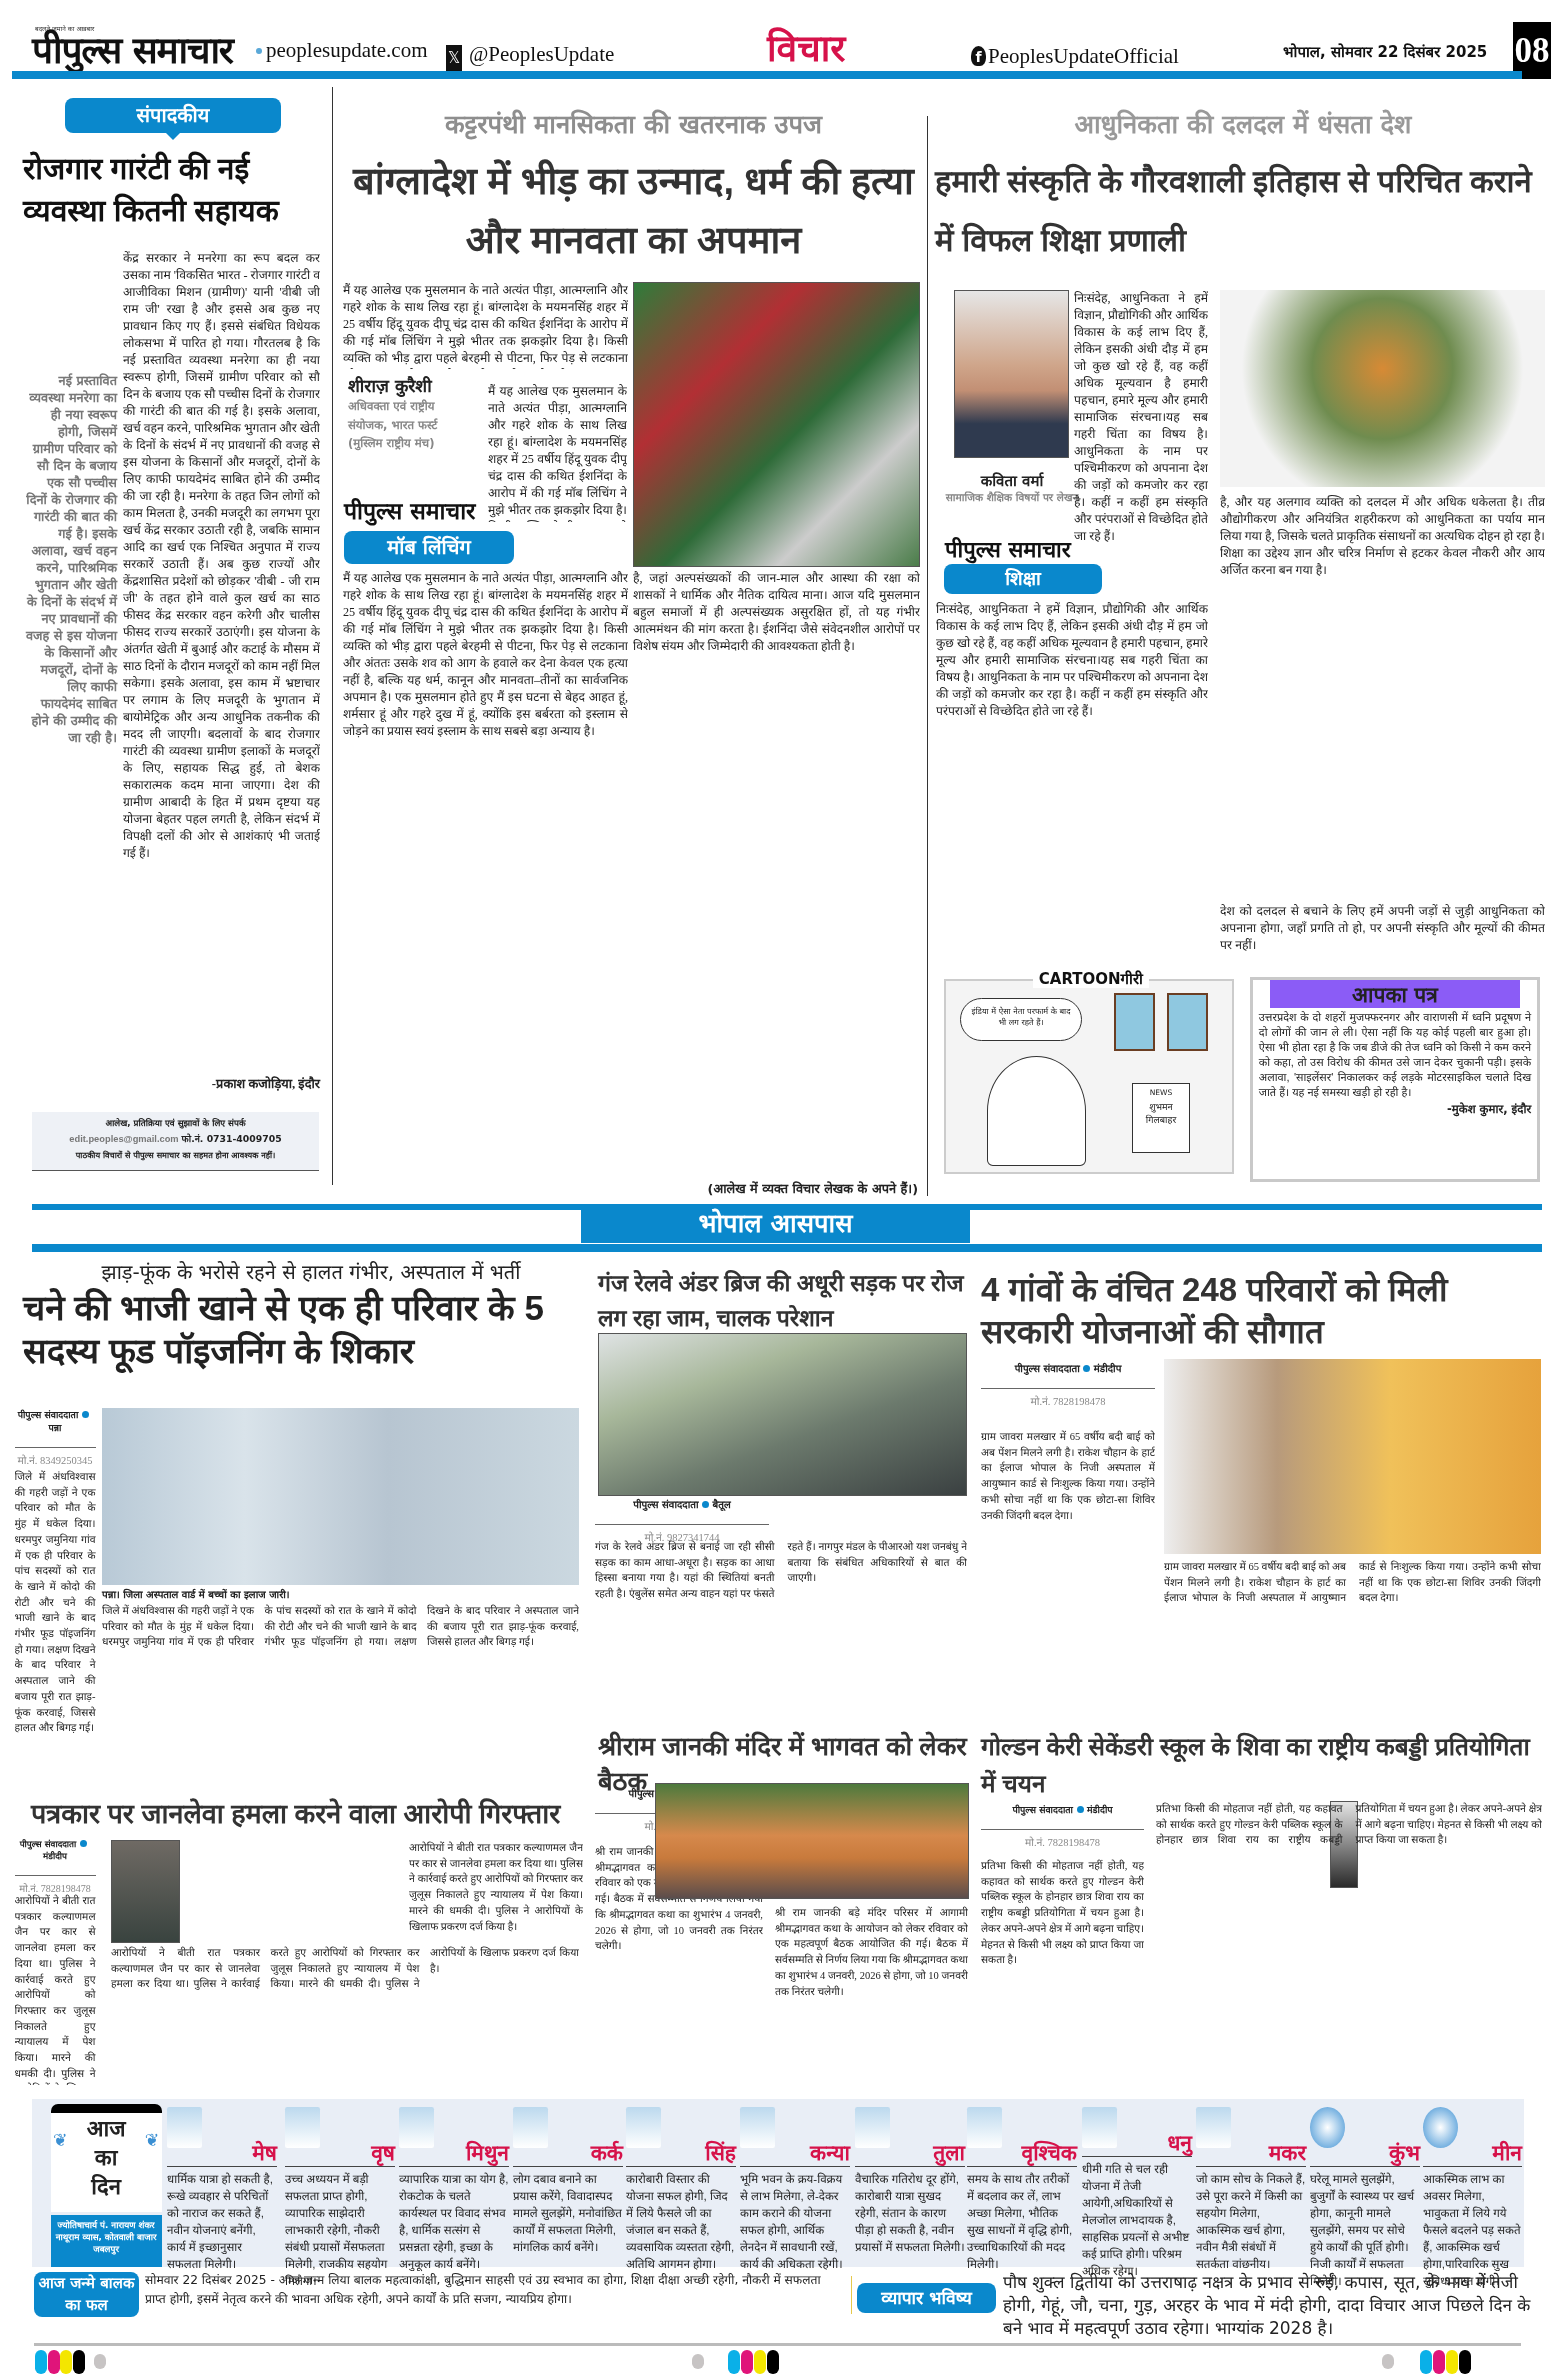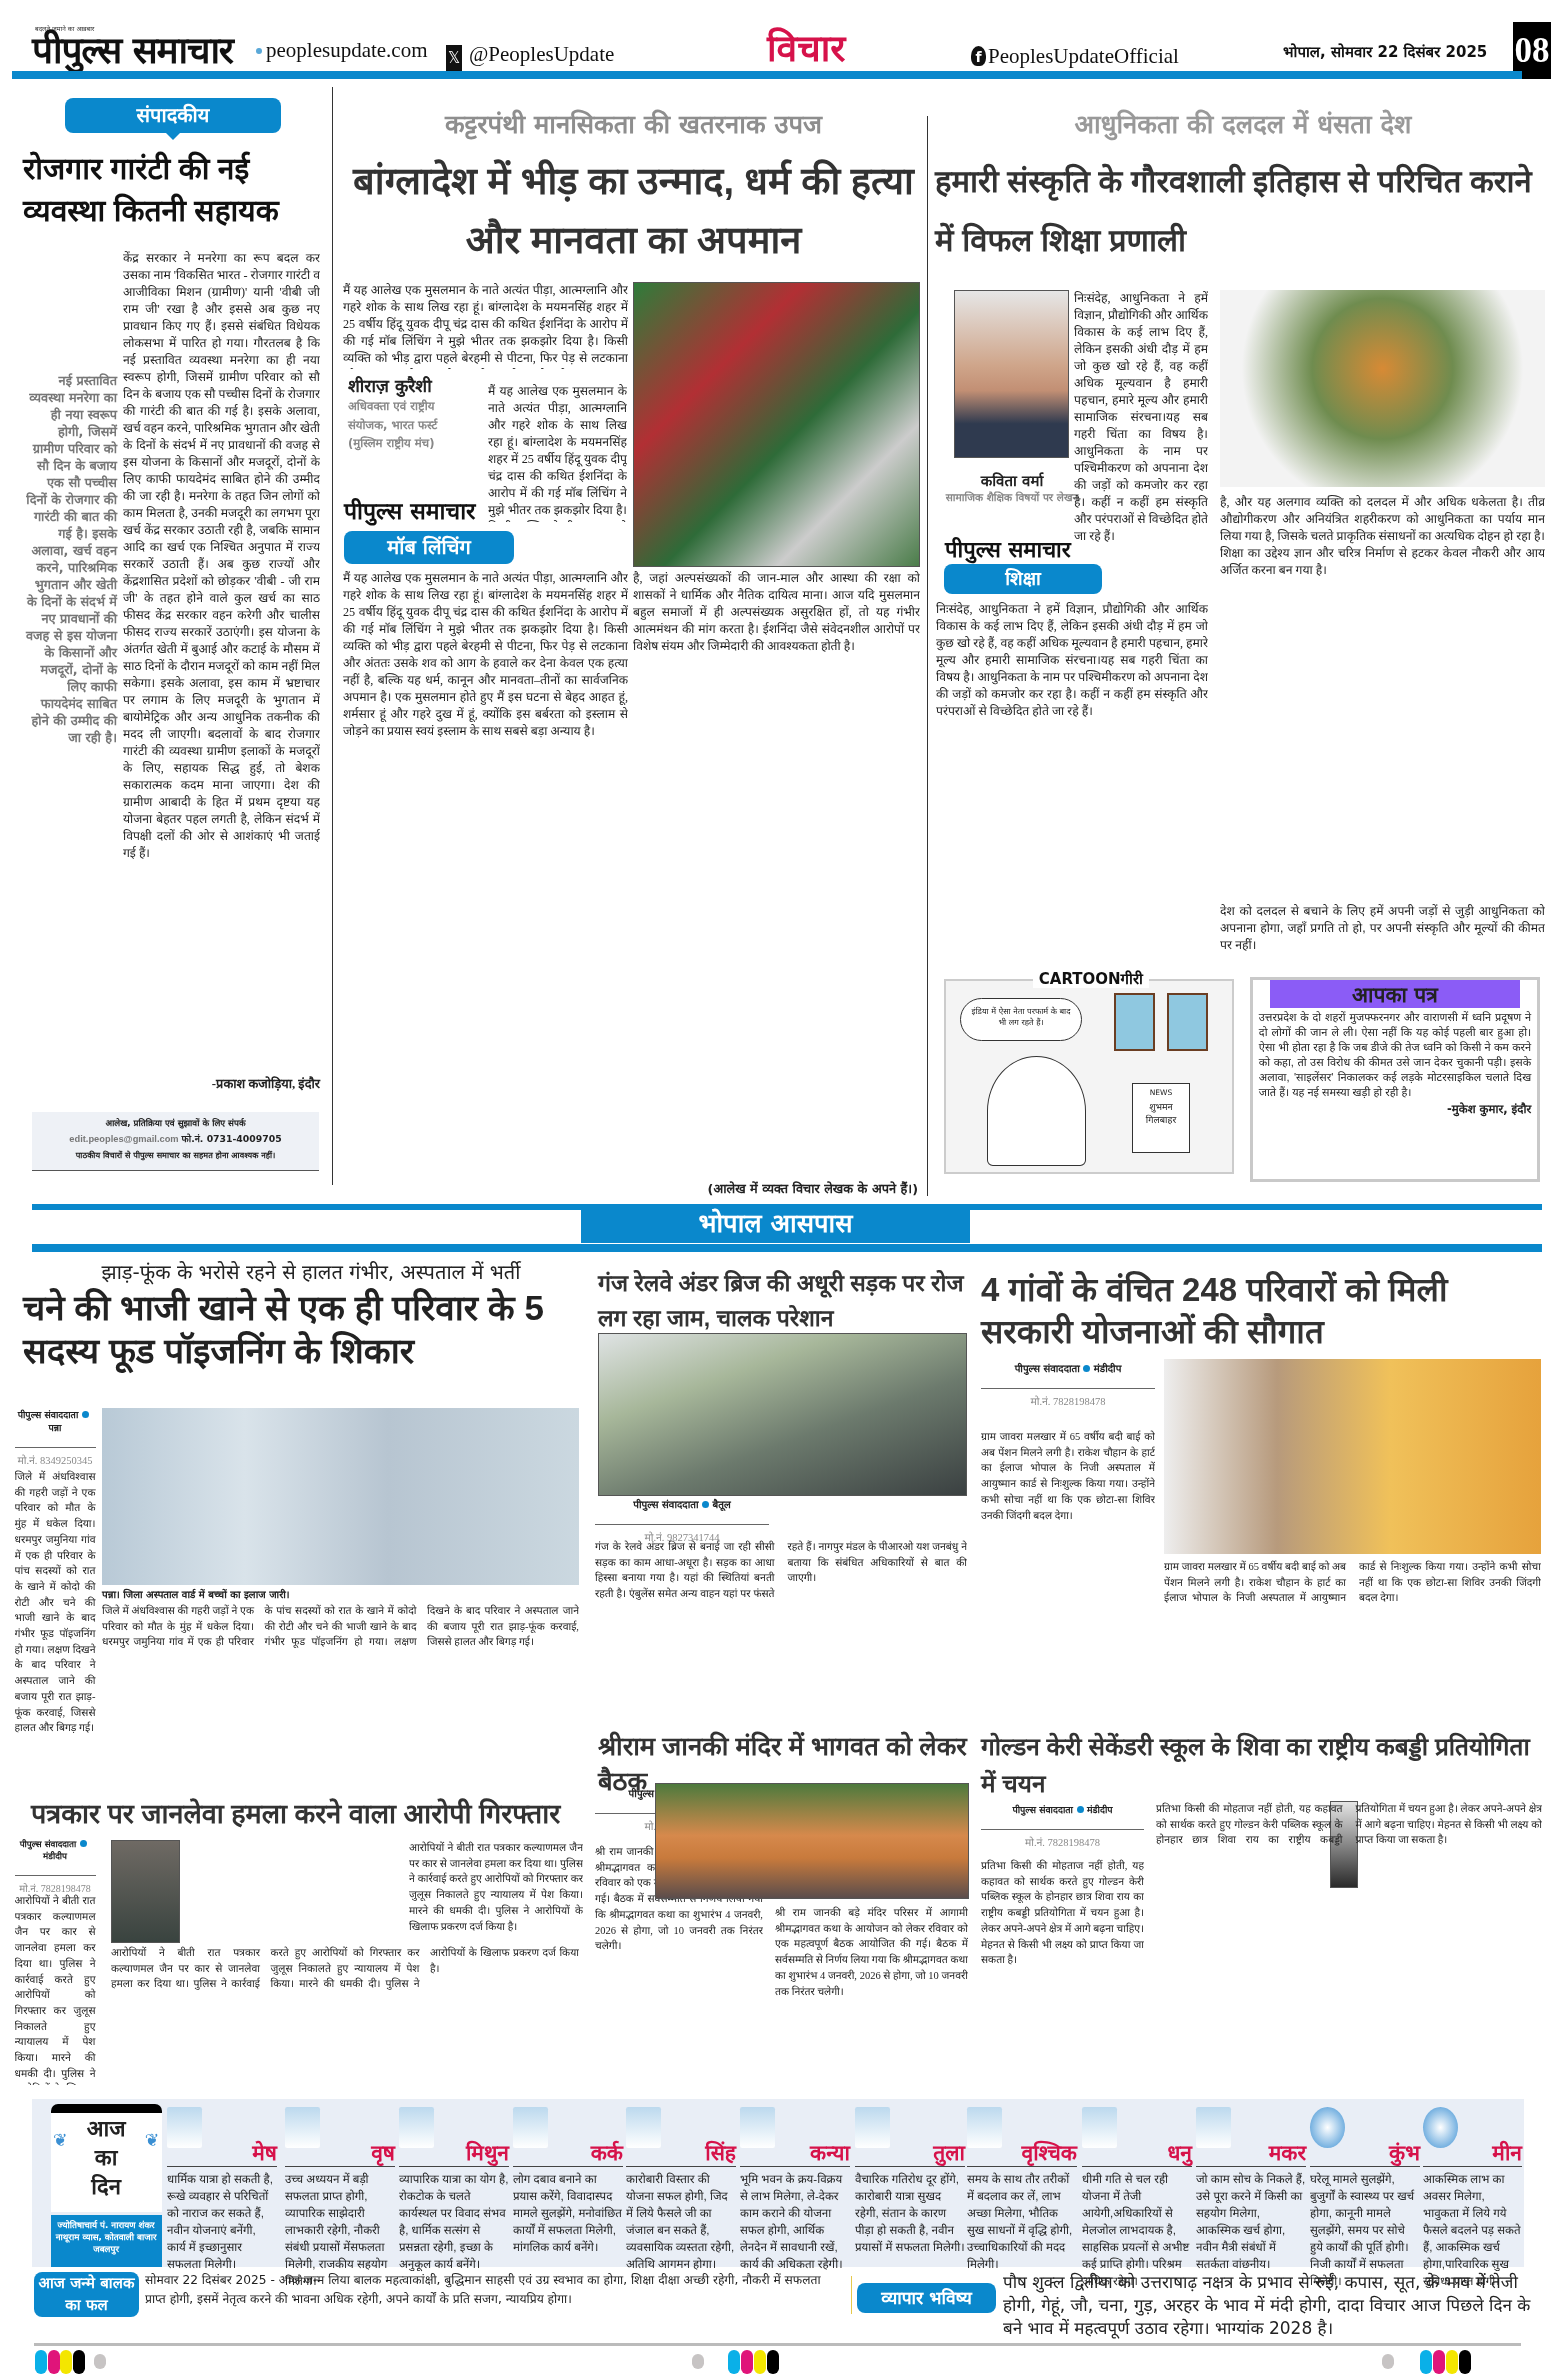--- a/index.html
+++ b/index.html
@@ -213,21 +213,21 @@
       <div class="rashi-name" style="margin-top:27px">तुला</div>
       <div class="rashi-text">वैचारिक गतिरोध दूर होंगे, कारोबारी यात्रा सुखद रहेगी, संतान के कारण पीड़ा हो सकती है, नवीन प्रयासों में सफलता मिलेगी।</div>
     </div>
   <div class="rashi-col" style="left:935px">
       <div class="rashi-icon"></div>
       <div class="rashi-name" style="margin-top:27px">वृश्चिक</div>
       <div class="rashi-text">समय के साथ तौर तरीकों में बदलाव कर लें, लाभ अच्छा मिलेगा, भौतिक सुख साधनों में वृद्धि होगी, उच्चाधिकारियों की मदद मिलेगी।</div>
     </div>
   <div class="rashi-col" style="left:1050px">
       <div class="rashi-icon"></div>
-      <div class="rashi-name" style="margin-top:27px">धनु</div>
+      <div class="rashi-name" style="margin-top:17px">धनु</div>
       <div class="rashi-text">धीमी गति से चल रही योजना में तेजी आयेगी,अधिकारियों से मेलजोल लाभदायक है, साहसिक प्रयत्नों से अभीष्ट कई प्राप्ति होगी। परिश्रम अधिक रहेगा।</div>
     </div>
   <div class="rashi-col" style="left:1164px">
       <div class="rashi-icon"></div>
       <div class="rashi-name" style="margin-top:27px">मकर</div>
       <div class="rashi-text">जो काम सोच के निकले हैं, उसे पूरा करने में किसी का सहयोग मिलेगा, आकस्मिक खर्च होगा, नवीन मैत्री संबंधों में सतर्कता वांछनीय।</div>
     </div>
   <div class="rashi-col" style="left:1278px">
       <div class="rashi-icon" style="border-radius:50%;background:radial-gradient(#fff,#3a8fd3)"></div>
       <div class="rashi-name" style="margin-top:27px">कुंभ</div>

